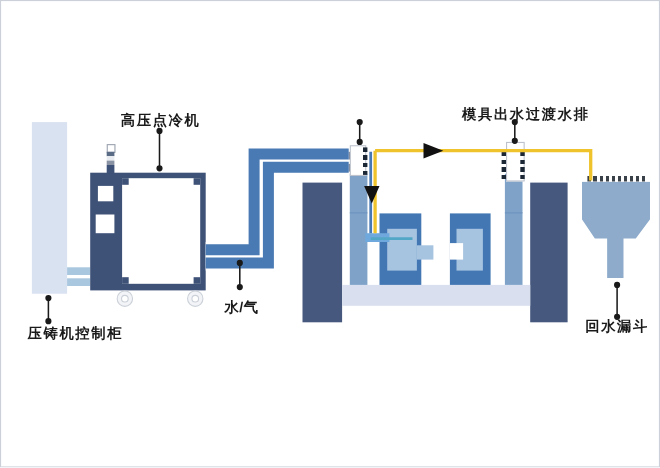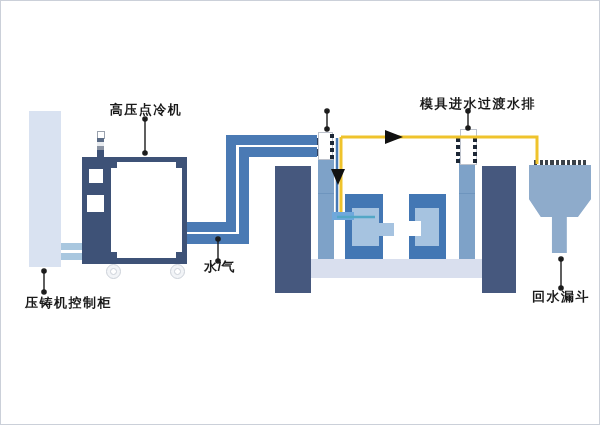--- a/index.html
+++ b/index.html
@@ -133,18 +133,18 @@
       <line x1="217" y1="238" x2="217" y2="260"></line>
       <circle cx="217" cy="238" r="2.1"></circle>
       <circle cx="217" cy="260" r="2.1"></circle>
       <line x1="560" y1="258" x2="560" y2="287"></line>
       <circle cx="560" cy="258" r="2.1"></circle>
       <circle cx="560" cy="287" r="2.1"></circle>
     </g>
   </svg>
 
   <div class="label center" style="left:85px;top:100px;width:120px;">高压点冷机</div>
-  <div class="label center" style="left:397px;top:94px;width:160px;">模具进水过渡水排</div>
+  <div class="label center" style="left:397px;top:94px;width:160px;">模具出水过渡水排</div>
   <div class="label" style="left:24px;top:293px;">压铸机控制柜</div>
-  <div class="label" style="left:203px;top:257px;letter-spacing:0.5px;">水/气</div>
+  <div class="label" style="left:203px;top:270px;letter-spacing:0.5px;">水/气</div>
   <div class="label center" style="left:510px;top:287px;width:100px;">回水漏斗</div>
 
 </div>
 
 </body></html>

